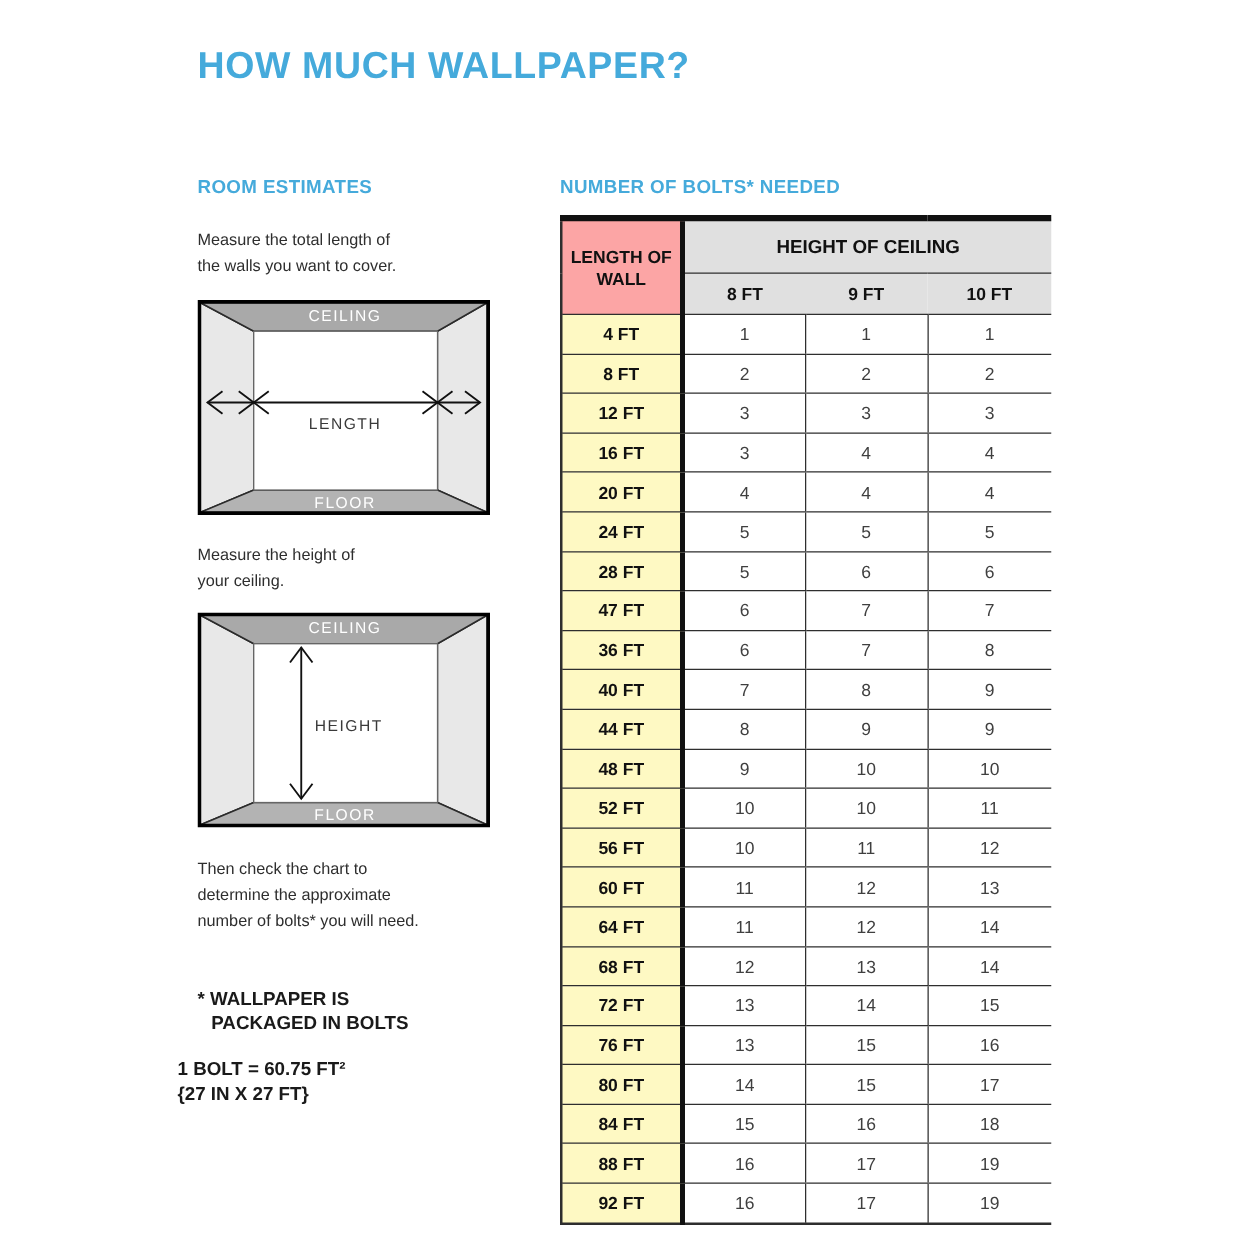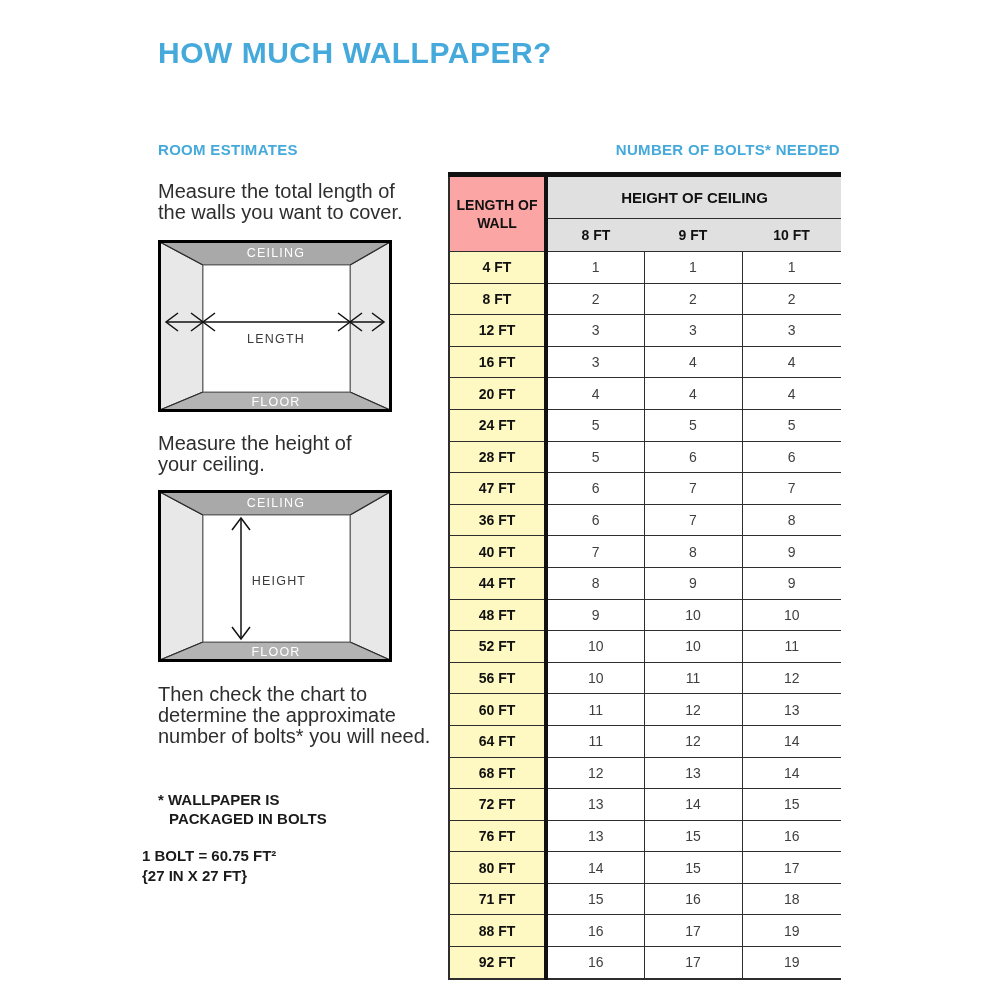--- a/index.html
+++ b/index.html
@@ -5,23 +5,23 @@
   html,body{margin:0;padding:0;background:#ffffff;}
   .page{position:relative;width:1000px;height:1000px;background:#ffffff;overflow:hidden;
         font-family:"Liberation Sans","DejaVu Sans",sans-serif;color:#2b2b2b;}
 
   .page-title{position:absolute;left:158px;top:36px;font-size:30px;font-weight:700;
               letter-spacing:.5px;color:#45AADB;}
 
   .section-heading{position:absolute;top:141px;font-size:15px;font-weight:700;
                    letter-spacing:.3px;color:#45AADB;}
   .heading-left{left:158px;}
-  .heading-right{left:448px;width:392px;text-align:right;}
-
-  .para{position:absolute;left:158px;width:300px;font-size:20px;line-height:21px;
+  .heading-right{left:448px;width:392px;text-align:left;}
+
+  .para{position:absolute;left:158px;width:300px;font-size:13px;line-height:21px;
         white-space:pre-line;color:#2e2e2e;}
   .para1{top:181px;}
   .para2{top:433px;}
   .para3{top:684px;}
 
   .diagram{position:absolute;left:158px;width:234px;height:172px;}
   .diagram1{top:240px;}
   .diagram2{top:490px;}
   .svg-label{font-family:"Liberation Sans","DejaVu Sans",sans-serif;font-size:12.5px;
              letter-spacing:1.2px;}
@@ -250,21 +250,21 @@
             <td>15</td>
             <td>16</td>
           </tr>
           <tr>
             <th>80 FT</th>
             <td>14</td>
             <td>15</td>
             <td>17</td>
           </tr>
           <tr>
-            <th>71 FT</th>
+            <th>84 FT</th>
             <td>15</td>
             <td>16</td>
             <td>18</td>
           </tr>
           <tr>
             <th>88 FT</th>
             <td>16</td>
             <td>17</td>
             <td>19</td>
           </tr>

